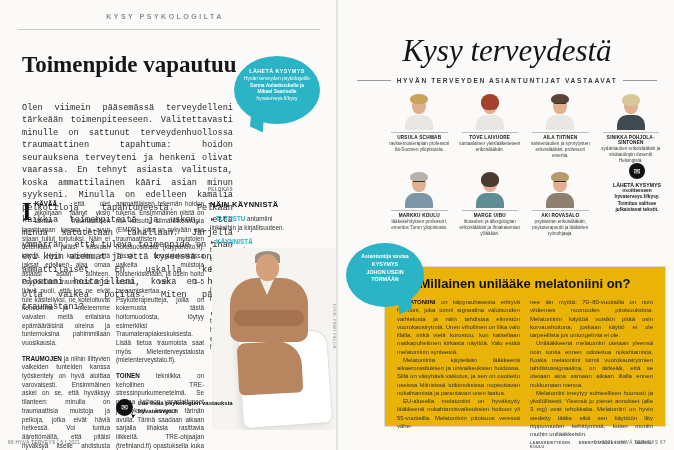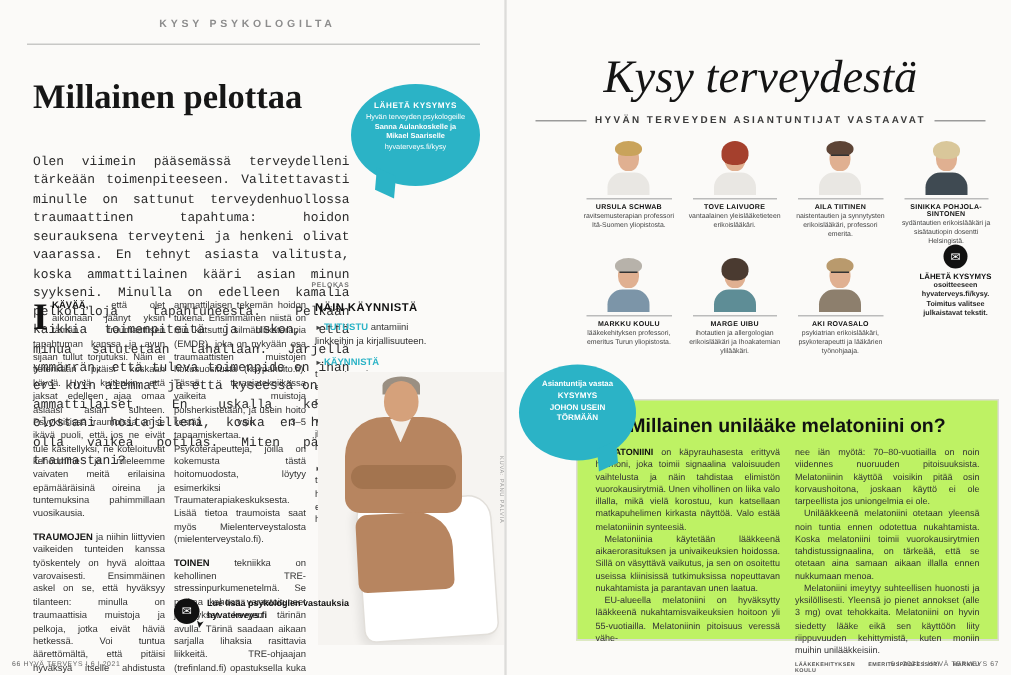--- a/index.html
+++ b/index.html
@@ -99,42 +99,42 @@
   .sb-circle{width:16px;height:16px;border-radius:50%;background:#111;color:#fff;margin:0 auto 3px auto;
              display:flex;align-items:center;justify-content:center;font-size:8px;}
   .sb-title{font-size:5.2px;font-weight:bold;color:#111;}
   .sb-text{font-size:4.8px;line-height:1.35;color:#222;font-weight:bold;}
 
   .bubble-right{left:346px;top:243px;width:78px;height:64px;padding-top:10px;box-sizing:border-box;}
   .bubble-right:after{right:12px;bottom:-4px;transform:rotate(-25deg) skew(-20deg);}
   .br-l1{font-size:5.2px;font-weight:bold;margin-bottom:2px;}
   .br-l2{font-size:5.4px;font-weight:bold;line-height:1.4;}
 
-  .qa{left:384px;top:266px;width:282px;height:161px;background:#bef264;border:1px solid #dddbd6;
+  .qa{left:384px;top:266px;width:282px;height:161px;background:#eab308;border:1px solid #dddbd6;
       box-sizing:border-box;z-index:2;}
   .qa-title{text-align:center;font-size:13px;font-weight:bold;color:#111;margin:9px 0 7px 0;}
   .qa-cols{display:flex;gap:10px;padding:0 12px;}
   .qa-col{flex:1;font-size:6px;line-height:1.38;text-align:justify;color:#333;}
   .qa-col p{margin:0 0 0 0;text-indent:6px;}
   .qa-col p.first{text-indent:0;}
   .qa-col .lead{font-weight:bold;color:#111;}
   .qa-sig{font-size:3.6px;font-weight:bold;color:#555;letter-spacing:0.3px;margin-top:2px;}
 
   :root{--teal:#2bb3c6;}
 </style>
 </head>
 <body>
 
 <div class="spread">
 
   <div>
     <div class="abs kicker">KYSY PSYKOLOGILTA</div>
     <div class="abs kicker-rule"></div>
 
-    <h1 class="abs l-title" style="margin:0;">Millainen pelottaa</h1>
+    <h1 class="abs l-title" style="margin:0;">Toimenpide vapautuu</h1>
 
     <div class="abs l-intro">Olen viimein pääsemässä terveydelleni tärkeään toimenpiteeseen. Valitettavasti minulle on sattunut terveydenhuollossa traumaattinen tapahtuma: hoidon seurauksena terveyteni ja henkeni olivat vaarassa. En tehnyt asiasta valitusta, koska ammattilainen kääri asian minun syykseni. Minulla on edelleen kamalia pelkotiloja tapahtuneesta. Pelkään kaikkia toimenpiteitä ja uskon, että minua satutetaan tahallaan. Järjellä ymmärrän, että tuleva toimenpide on ihan eri kuin aiemmat ja että kyseessä on eri ammattilaiset. En uskalla kertoa olostani hoitajilleni, koska en halua olla vaikea potilas. Miten pääsen traumastani?</div>
     <div class="abs l-intro-sig">PELOKAS</div>
 
     <div class="abs bubble bubble-left">
       <div class="bubble-title">LÄHETÄ KYSYMYS</div>
       <div class="bubble-line">Hyvän terveyden psykologeille</div>
       <div class="bubble-line b">Sanna Aulankoskelle ja</div>
       <div class="bubble-line b">Mikael Saariselle</div>
       <div class="bubble-line">hyvaterveys.fi/kysy</div>

